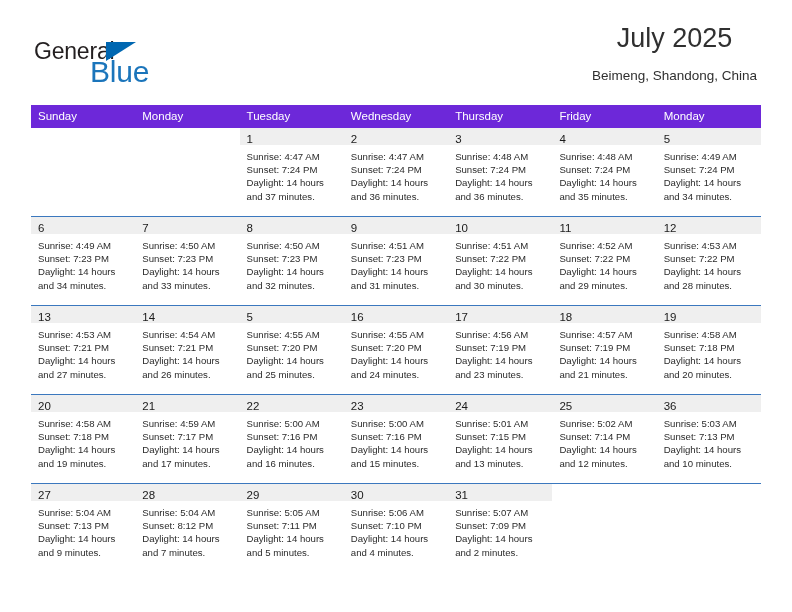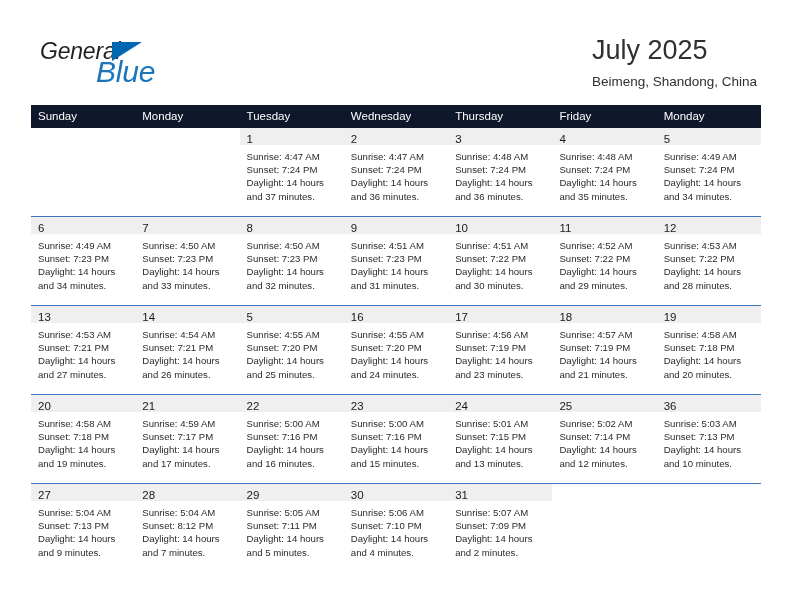--- a/index.html
+++ b/index.html
@@ -20,25 +20,24 @@
   .page-header {
     position: absolute;
     left: 0;
     top: 0;
     width: 792px;
     height: 104px;
   }
 
   .logo {
     position: absolute;
-    left: 40px;
+    left: 34px;
     top: 39px;
     width: 180px;
     height: 46px;
-    font-style: italic;
   }
   .logo-general {
     position: absolute;
     left: 0;
     top: 0;
     font-size: 23px;
     letter-spacing: -0.2px;
     color: #231f20;
     font-family: "Liberation Sans", sans-serif;
     line-height: 25px;
@@ -59,56 +58,56 @@
     top: 3px;
     width: 0;
     height: 0;
     border-left: 30px solid #0067b1;
     border-bottom: 19px solid transparent;
   }
 
   .title-block {
     position: absolute;
     right: 35px;
-    top: 34px;
-    text-align: left;
+    top: 22px;
+    text-align: center;
   }
   .month-title {
     font-size: 27px;
     color: #303030;
     line-height: 32px;
     font-family: "Liberation Sans", sans-serif;
     white-space: nowrap;
   }
   .location-subtitle {
     font-size: 13.5px;
     color: #303030;
     line-height: 18px;
-    margin-top: 7px;
+    margin-top: 13px;
     font-family: "Liberation Sans", sans-serif;
     white-space: nowrap;
   }
 
   
   .calendar {
     position: absolute;
     left: 31px;
     top: 105px;
     width: 730px;
   }
 
   table.cal {
     border-collapse: collapse;
     table-layout: fixed;
     width: 730px;
   }
   table.cal col { width: 104.285px; }
 
   thead th {
-    background: #0f172a;
+    background: #6d28d9;
     color: #ffffff;
     font-size: 11.5px;
     font-weight: normal;
     text-align: left;
     padding: 5px 0 6px 7px;
     height: 10px;
     font-family: "Liberation Sans", sans-serif;
   }
 
   tbody tr.week-row > td {

